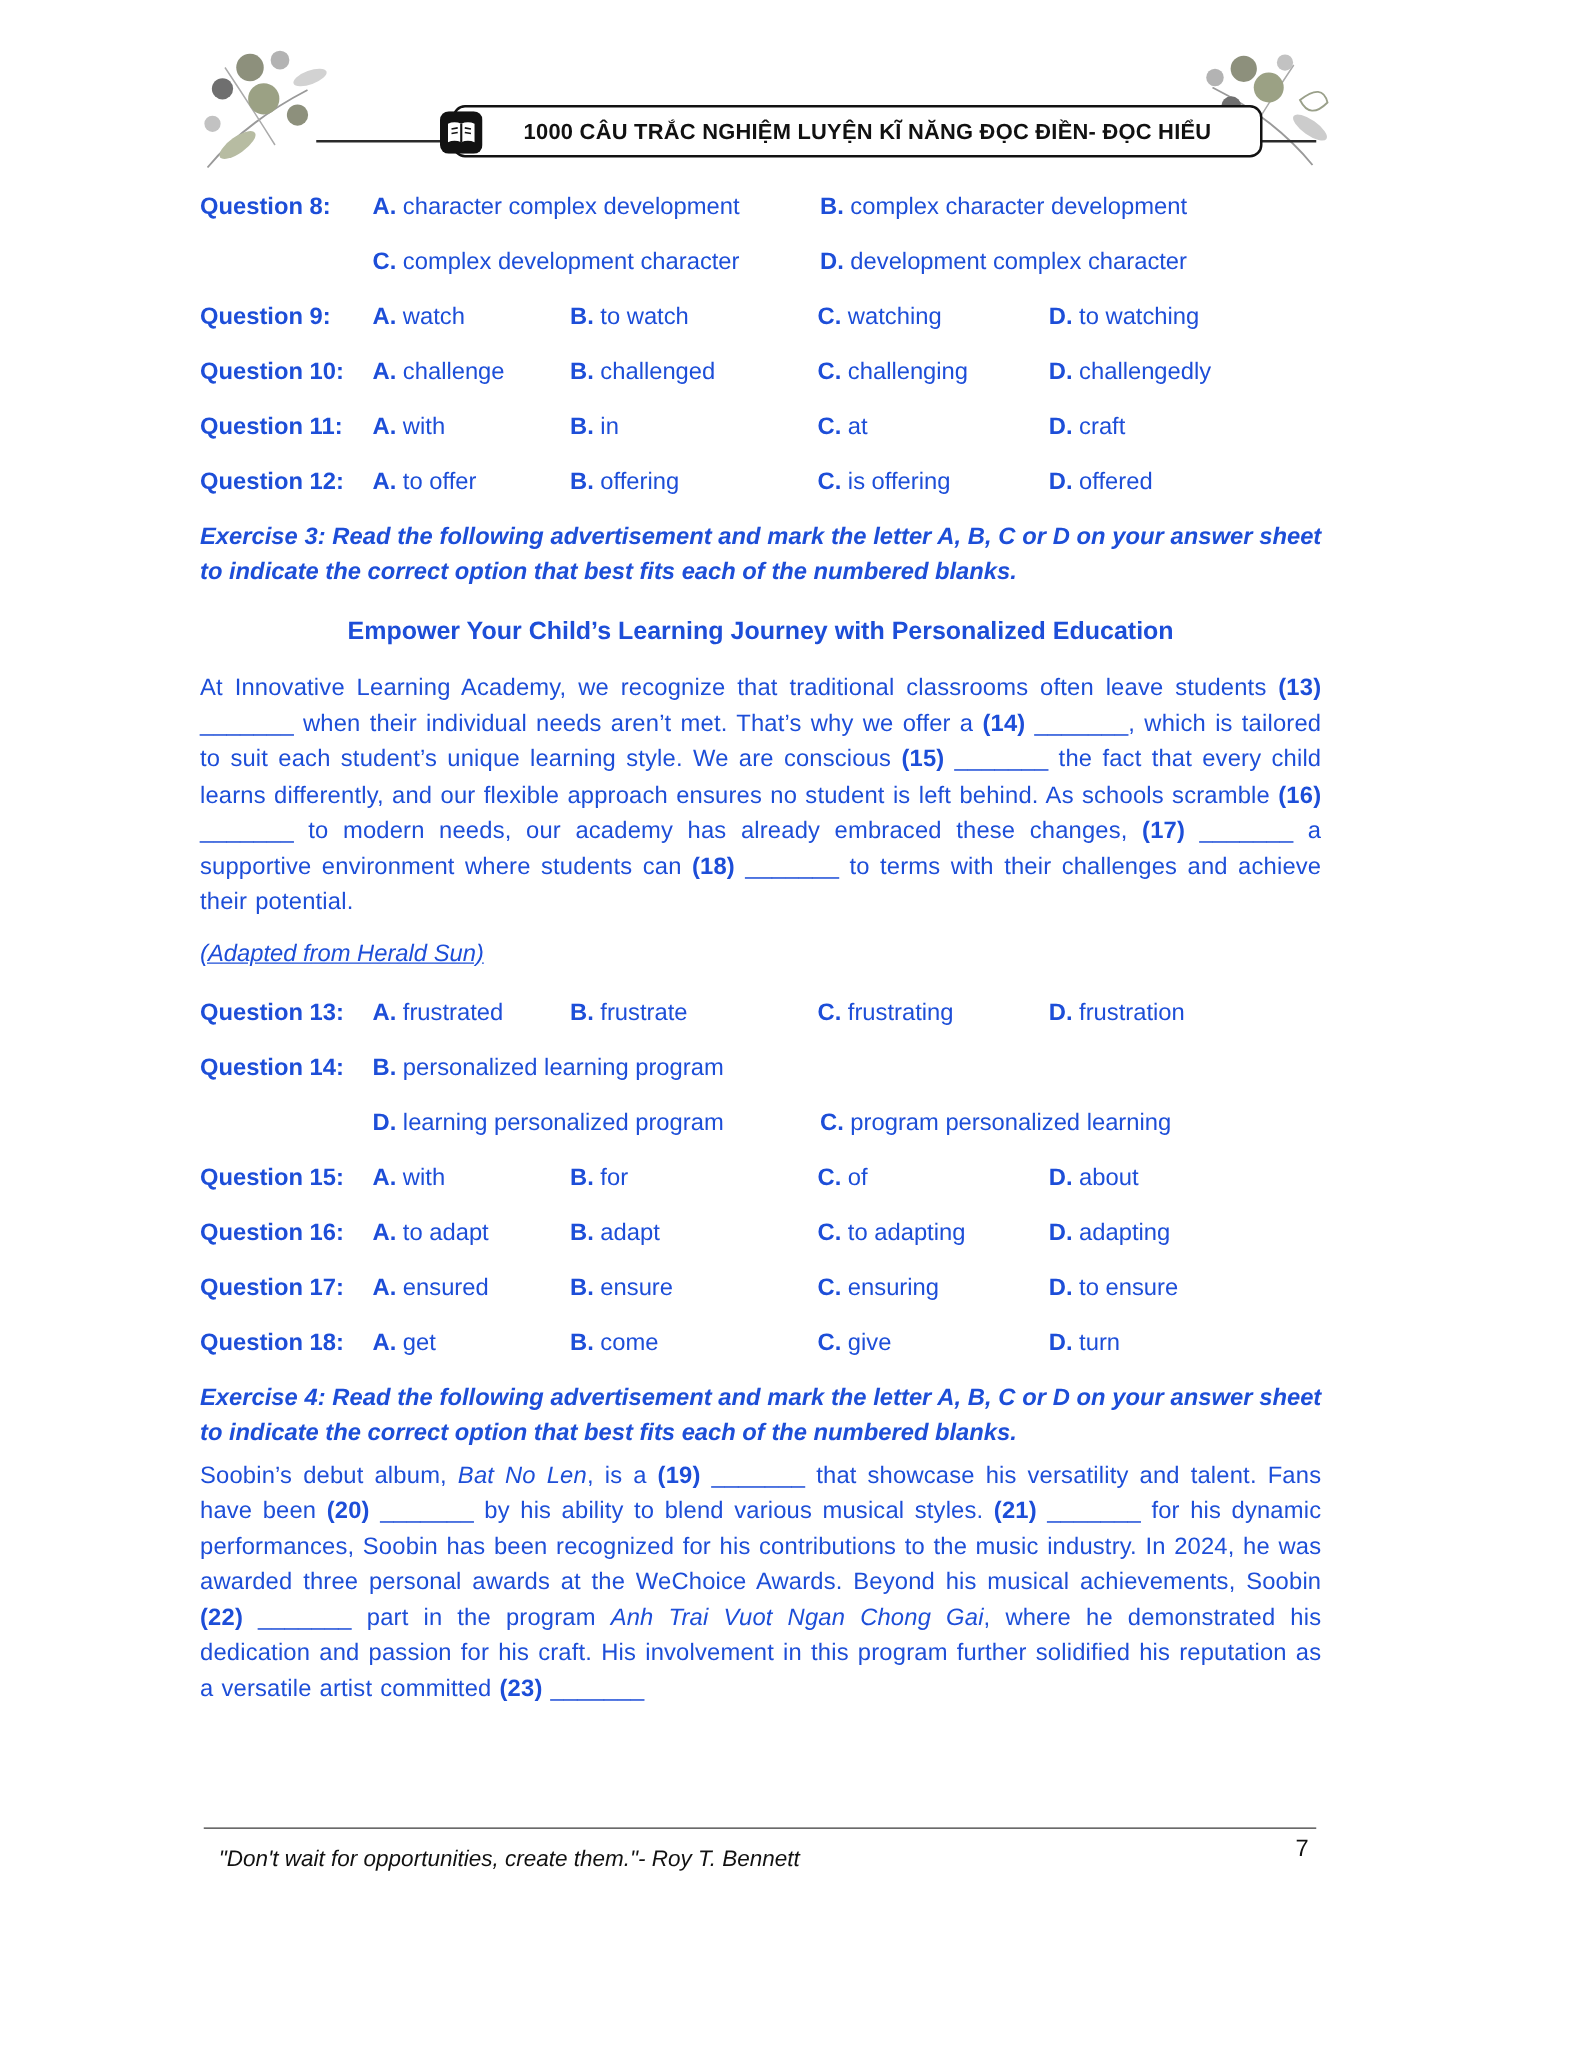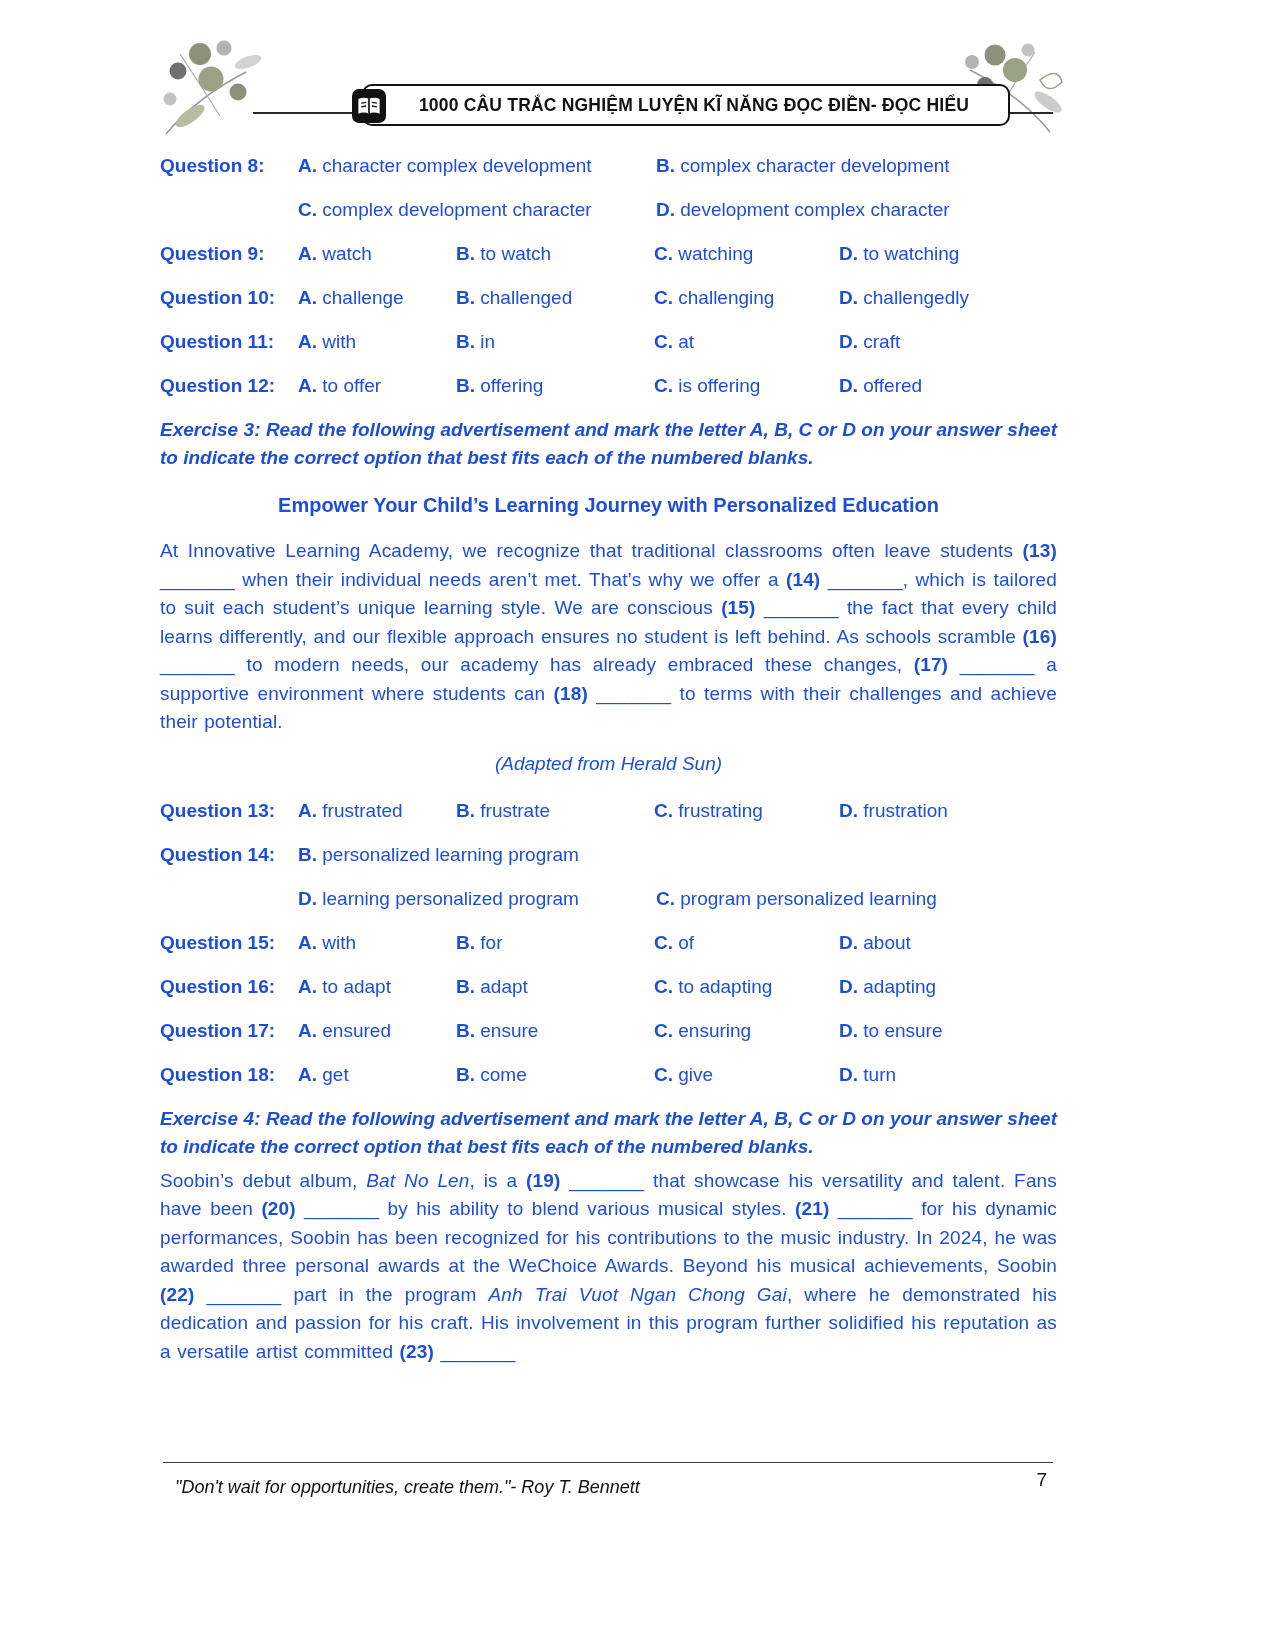--- a/index.html
+++ b/index.html
@@ -25,21 +25,21 @@
   .q-row { display:grid; line-height:27px; margin-bottom:17px; }
   .q-row.normal { grid-template-columns:138px 158px 198px 185px 1fr;margin-top:15px; }
   .q-row.wide   { grid-template-columns:138px 358px 1fr; }
   .q-label { font-weight:bold; }
   .opt .letter { font-weight:bold; }
 
   .ex-heading { font-weight:bold; font-style:italic; font-size:19px; line-height:28px;
                 text-align:justify; margin:14px 0 6px 0; }
   .passage-title { font-weight:bold; font-size:20px; text-align:center; margin:22px 0 20px 0; }
   .passage { text-align:justify; line-height:28.5px; letter-spacing:.15px; word-spacing:1px; }
-  .attribution { text-align:center; font-style:italic; margin:16px 0 22px 0; }
+  .attribution { text-align:left; font-style:italic; margin:16px 0 22px 0;text-decoration:underline; }
 
   .b { font-weight:bold; }
   .i { font-style:italic; }
 
   
   .footer { position:absolute; left:163px; top:1462px; width:890px; }
   .footer-rule { border-top:1.5px solid #3a3a3a; }
   .footer-row { display:flex; justify-content:space-between; align-items:flex-start; }
   .footer-quote { font-style:italic; font-size:18px; margin-top:14px; padding-left:12px; }
   .page-number { font-size:19px; margin-top:6px; padding-right:6px; }

